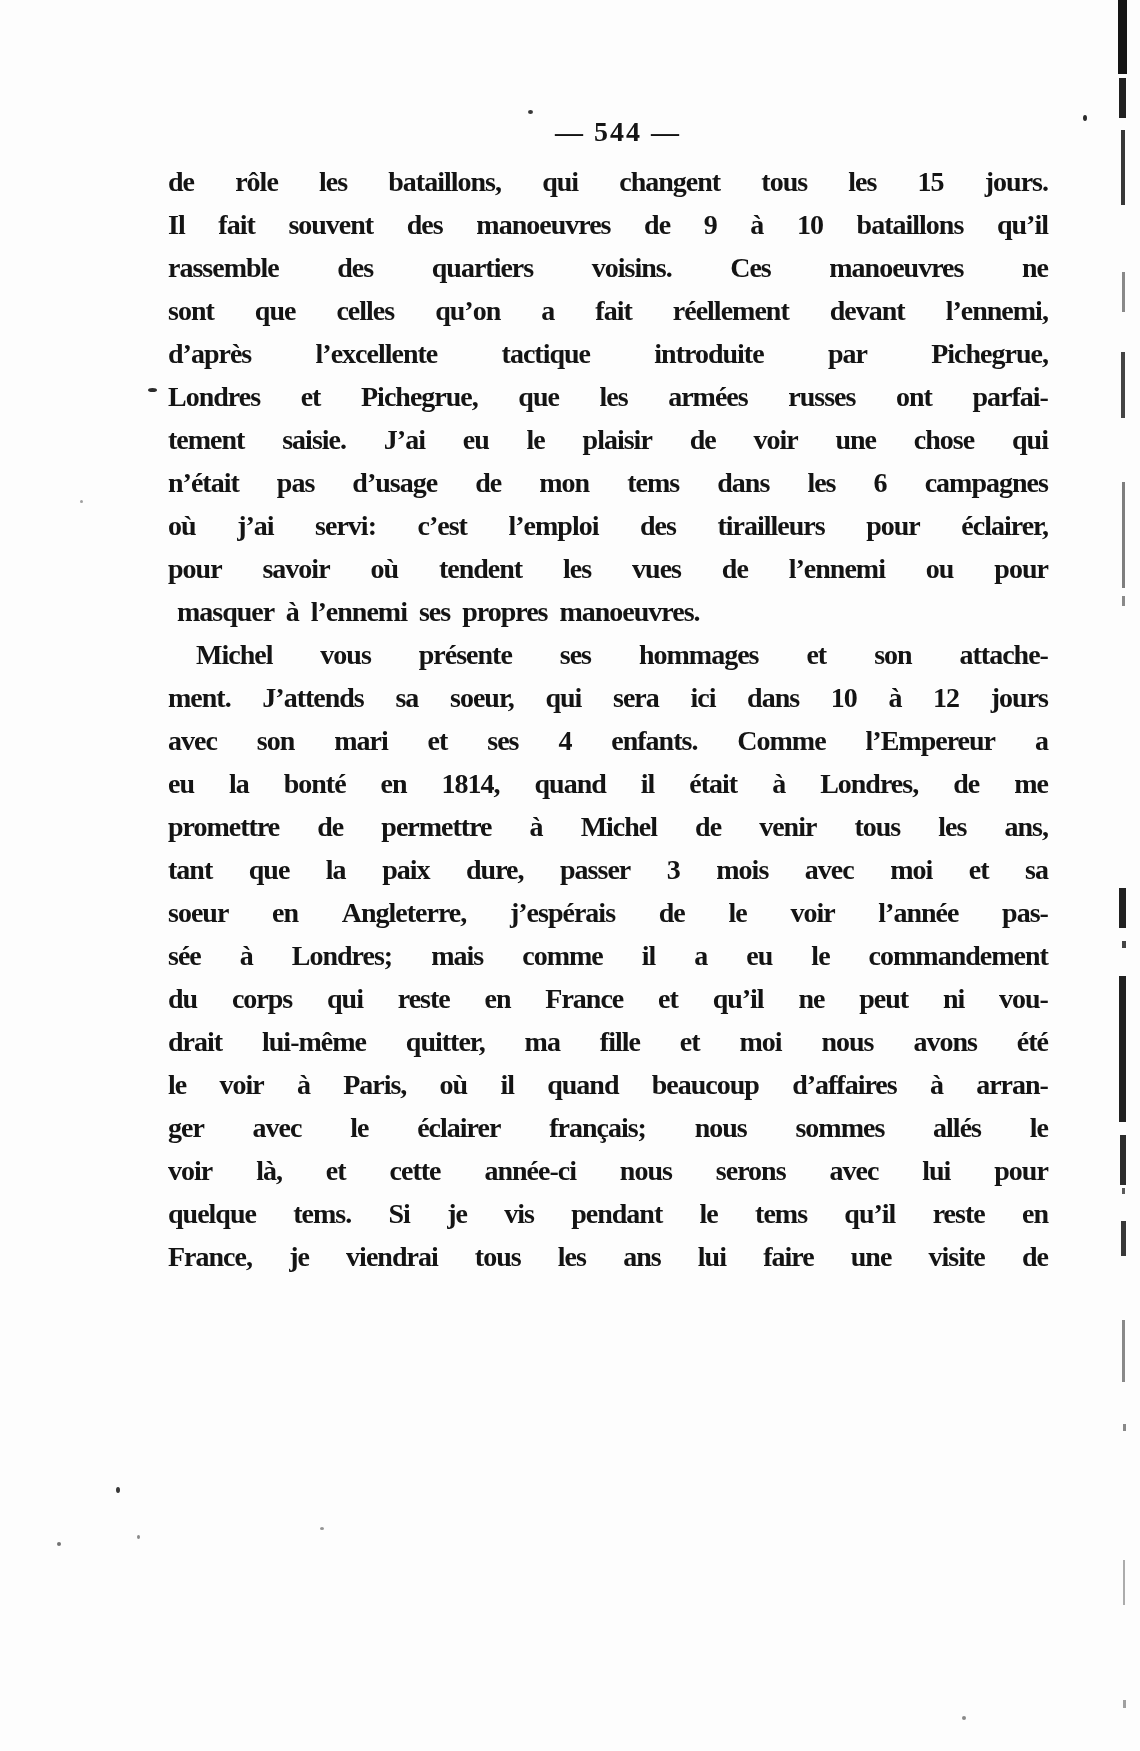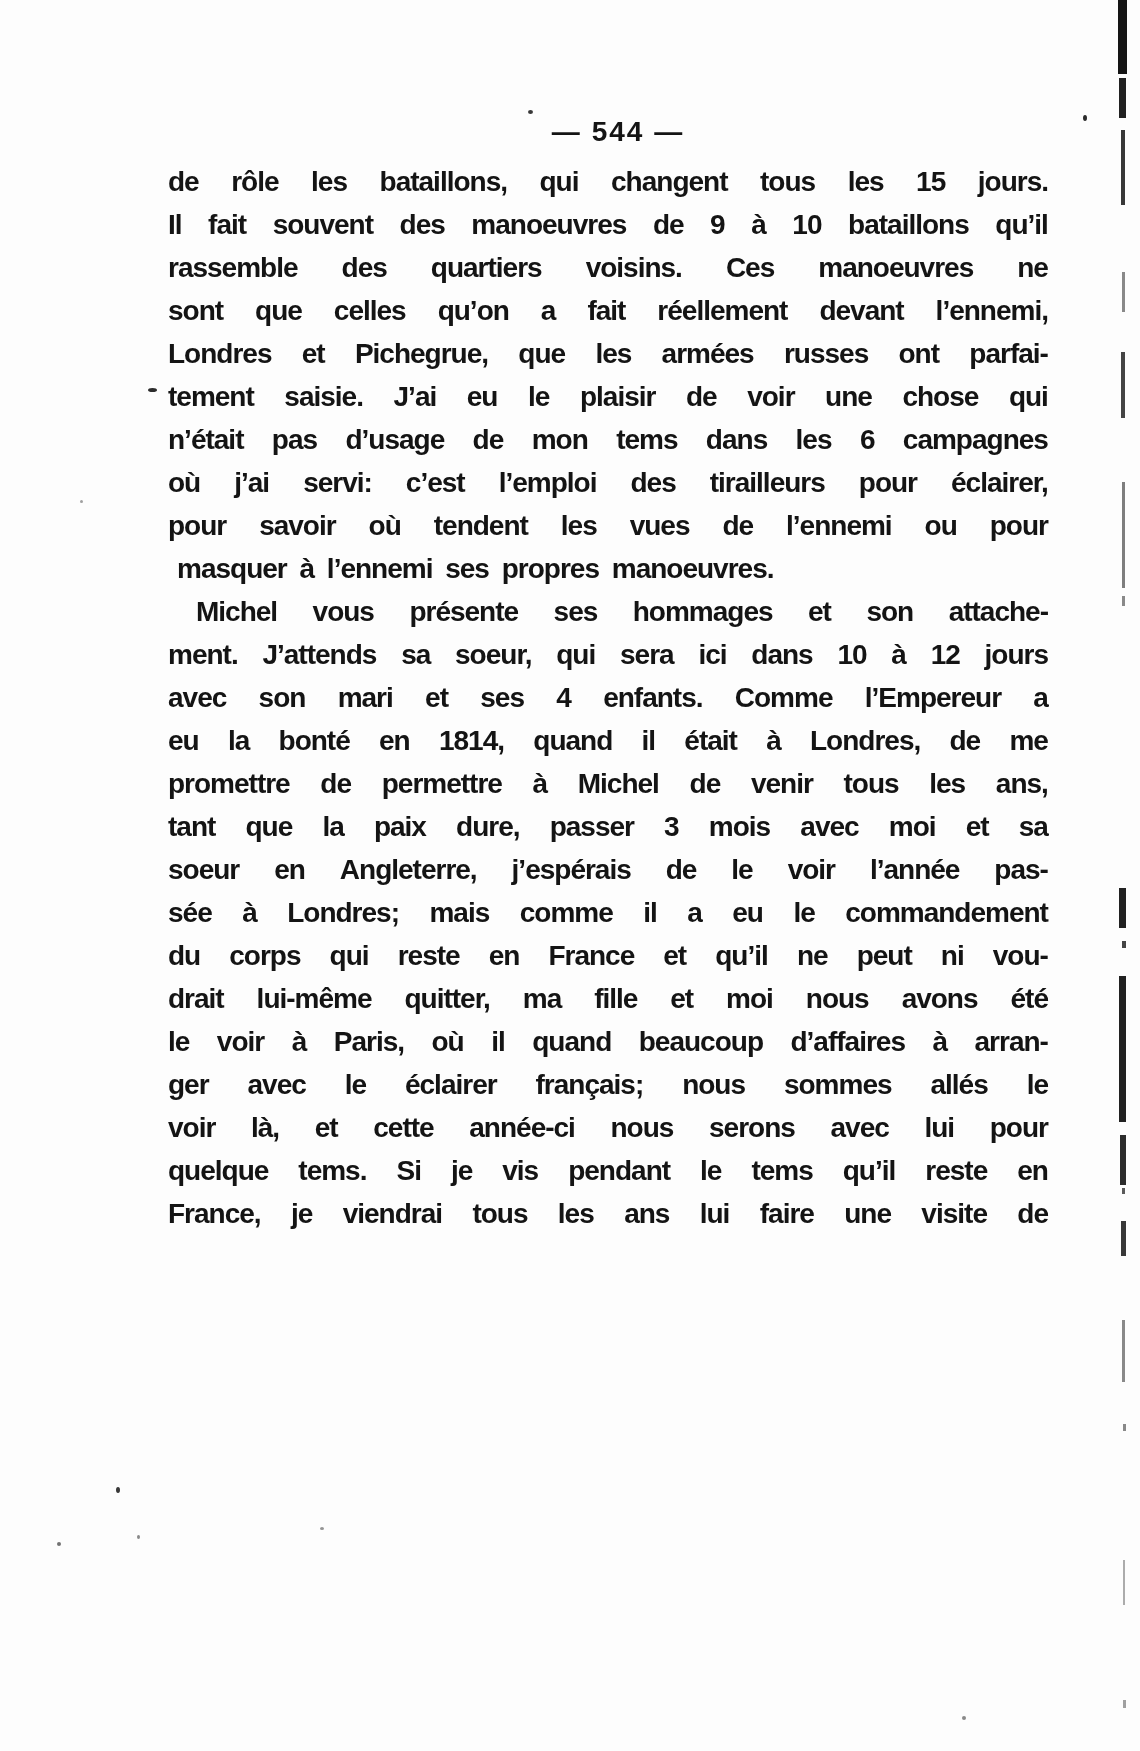--- a/index.html
+++ b/index.html
@@ -1,21 +1,21 @@
 <!DOCTYPE html>
 <html><head>
 <meta charset="utf-8">
 <style>
   html,body{margin:0;padding:0;background:#ffffff;}
   .page{
     position:relative;
     width:1140px;height:1751px;
     background:#fdfdfd;
     overflow:hidden;
-    font-family:Liberation Sans, sans-serif;
+    font-family:Liberation Serif, serif;
     color:#141414;
   }
   .header{
     position:absolute;
     top:116px;left:96px;width:1044px;
     text-align:center;
     font-size:28px;font-weight:700;letter-spacing:2px;
   }
   .textblock{
     position:absolute;
@@ -78,20 +78,28 @@
       <div class="line justify">
         <span>sont</span>
         <span>que</span>
         <span>celles</span>
         <span>qu’on</span>
         <span>a</span>
         <span>fait</span>
         <span>réellement</span>
         <span>devant</span>
         <span>l’ennemi,</span>
+      </div>
+      <div class="line justify">
+        <span>d’après</span>
+        <span>l’excellente</span>
+        <span>tactique</span>
+        <span>introduite</span>
+        <span>par</span>
+        <span>Pichegrue,</span>
       </div>
       <div class="line justify">
         <span>Londres</span>
         <span>et</span>
         <span>Pichegrue,</span>
         <span>que</span>
         <span>les</span>
         <span>armées</span>
         <span>russes</span>
         <span>ont</span>

